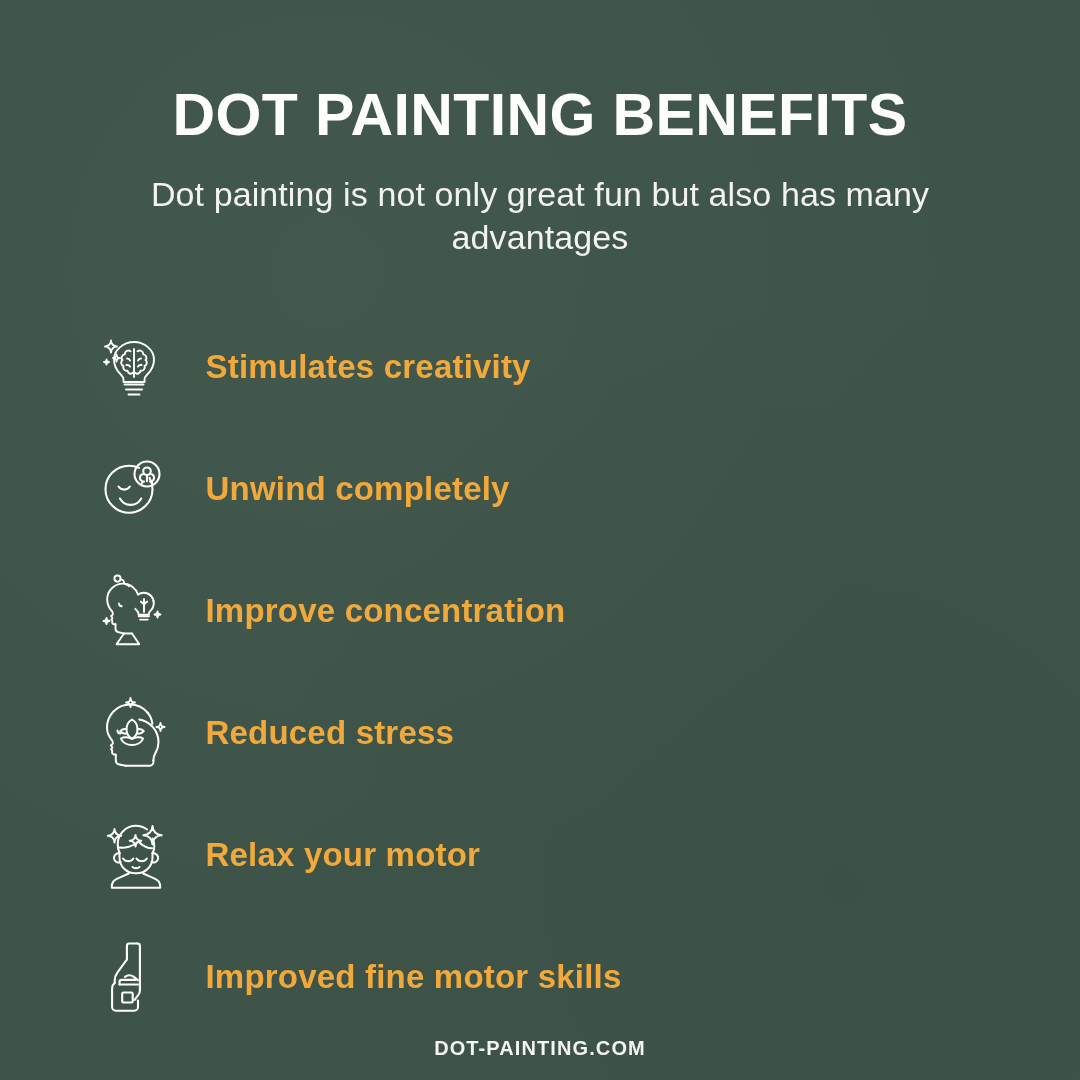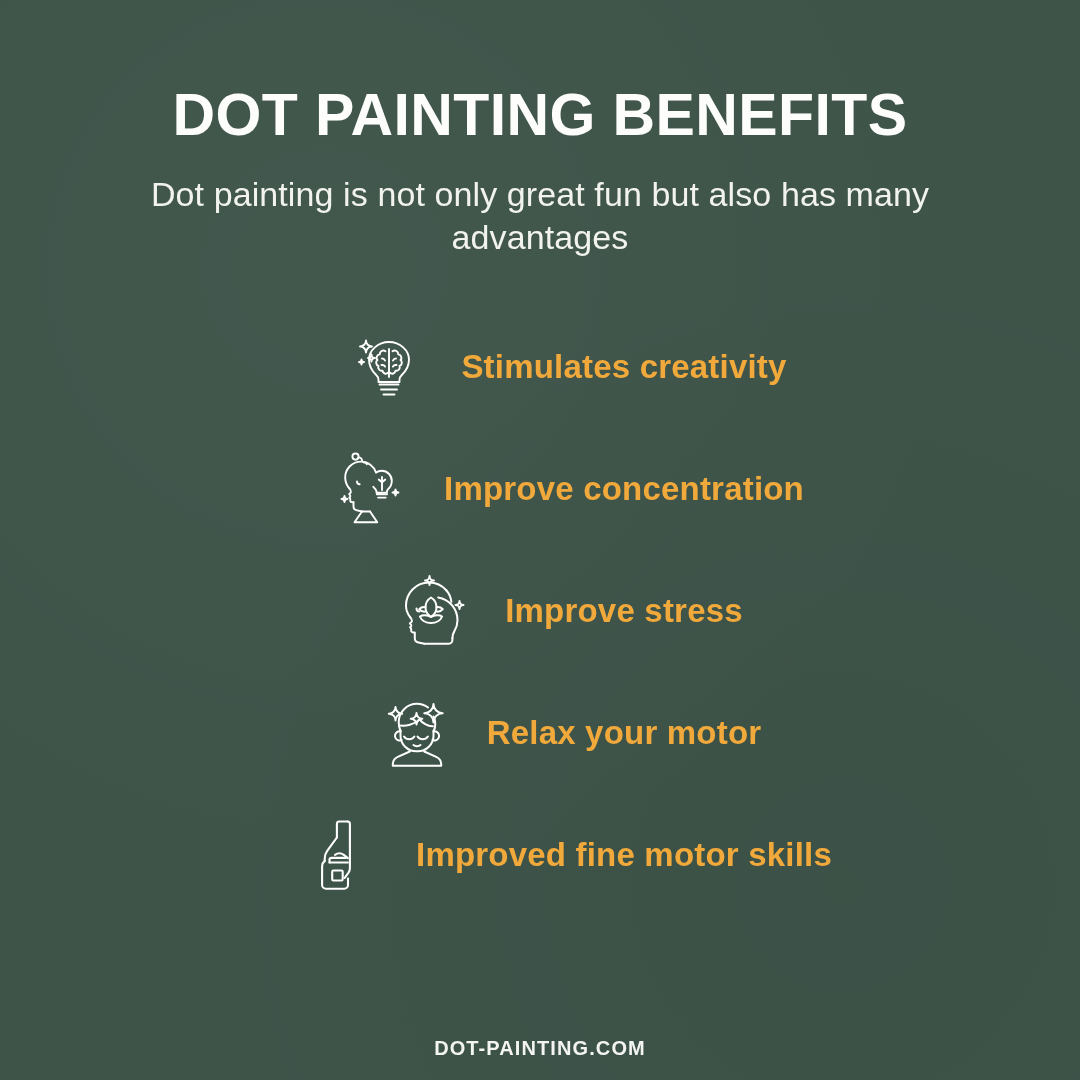--- a/index.html
+++ b/index.html
@@ -53,21 +53,20 @@
   }
 
   
   .benefits {
     margin-top: 46px;
     width: 1005px;
     padding-left: 64px;
     box-sizing: border-box;
     display: flex;
     flex-direction: column;
-    align-items: center;
   }
   .benefit-row {
     height: 122px;
     display: flex;
     align-items: center;
   }
   .benefit-icon {
     width: 76px;
     min-width: 76px;
     height: 84px;
@@ -124,20 +123,33 @@
           <path d="M35.5 19.2c2.6-1.8 6 .2 5.7 3.2 2.9.2 4.3 3.6 2.3 5.6 2.2 1.6 1.6 5.1-1 5.9 1.1 2.6-1.2 5.4-4 4.8-.3 2.8-3.7 4-5.6 1.9"></path>
           <path d="M25 26.5c1.6 0 2.6.9 3 2M39 26.5c-1.6 0-2.6.9-3 2M24.5 33c1.8-.3 3 .4 3.6 1.6M39.5 33c-1.8-.3-3 .4-3.6 1.6"></path>
           <path d="M9 8.5c0 3.3-2.7 6-6 6 3.3 0 6 2.7 6 6 0-3.3 2.7-6 6-6-3.3 0-6-2.7-6-6z"></path>
           <path d="M14.5 22.5c0 1.9-1.6 3.5-3.5 3.5 1.9 0 3.5 1.6 3.5 3.5 0-1.9 1.6-3.5 3.5-3.5-1.9 0-3.5-1.6-3.5-3.5z"></path>
           <path d="M4.5 27.5c0 1.4-1.1 2.5-2.5 2.5 1.4 0 2.5 1.1 2.5 2.5 0-1.4 1.1-2.5 2.5-2.5-1.4 0-2.5-1.1-2.5-2.5z"></path>
         </svg>
       </span>
       <span class="benefit-label">Stimulates creativity</span>
     </div>
 
+    <div class="benefit-row">
+      <span class="benefit-icon">
+        <svg width="64" height="66" viewBox="0 0 64 66" fill="none" stroke="#ffffff" stroke-width="2.1" stroke-linecap="round" stroke-linejoin="round">
+          <path d="M47.5 21.8c1.9 3.4 3 7.3 3 11.4 0 13-10.5 23.5-23.5 23.5S3.5 46.2 3.5 33.2 14 9.7 27 9.7c3.6 0 7 .8 10 2.2"></path>
+          <path d="M16.5 30.5c1.3 1.9 3.4 3.1 5.7 3.1s4.4-1.2 5.7-3.1"></path>
+          <path d="M18 42.5c2.1 3.9 6.1 6.4 10.6 6.4s8.5-2.5 10.6-6.4"></path>
+          <circle cx="45" cy="18" r="12.5"></circle>
+          <path d="M45 11.5c-2.1 0-3.8 1.7-3.8 3.8 0 1.4.8 2.7 2 3.3-1.1-.7-2.6-.7-3.7.1-1.7 1.2-2.1 3.6-.8 5.3.8 1.1 2.1 1.6 3.3 1.5-1.2.3-2.2 1.2-2.6 2.5M45 11.5c2.1 0 3.8 1.7 3.8 3.8 0 1.4-.8 2.7-2 3.3 1.1-.7 2.6-.7 3.7.1 1.7 1.2 2.1 3.6.8 5.3-.8 1.1-2.1 1.6-3.3 1.5 1.2.3 2.2 1.2 2.6 2.5"></path>
+          <path d="M45 18.8v6.4"></path>
+        </svg>
+      </span>
+      <span class="benefit-label">Unwind completely</span>
+    </div>
 
     <div class="benefit-row">
       <span class="benefit-icon">
         <svg width="64" height="74" viewBox="0 0 64 74" fill="none" stroke="#ffffff" stroke-width="1.9" stroke-linecap="round" stroke-linejoin="round">
           <path d="M36 20.5c-2-6.3-8-10.9-15-10.9-8.7 0-15.8 7.1-15.8 15.8 0 4.6 1.7 8.1 4.3 11.2"></path>
           <path d="M9.5 36.6c1.3 1.5 1.8 2.4 1.4 3.5-.4 1.1-1.8 2-1.8 2 1.1.9 1.5 1.4 1.2 2.3-.2.7-1 1.1-1 1.1.9.8 1.3 1.5 1 2.6-.3 1 .2 1.8 1.4 2 1 .2 1.8.1 1.8.1"></path>
           <path d="M13.5 50.2v4.6c0 1.6 1.1 2.9 2.7 3.3l5.8 1.4"></path>
           <path d="M22 59.5l-7.5 10.8h22.8L30 59.5"></path>
           <path d="M22 59.5h8"></path>
           <path d="M17 29.5c0 1.5 1.2 2.7 2.7 2.7"></path>
@@ -165,21 +177,21 @@
           <path d="M51.4 65.2c0-2.6.7-5 2-7.1 1.9-3.1 3.1-6.8 3.1-10.8 0-11.5-8.4-21.1-19.3-22.8"></path>
           <path d="M45.5 17.5c2.7 3.1 4.4 7 4.9 11.3"></path>
           <path d="M15.5 35.5c0 1.6 1.3 2.9 2.9 2.9"></path>
           <path d="M30 24.5c-3.3 2-5.5 5.6-5.5 9.7 0 4.1 2.2 7.7 5.5 9.7 3.3-2 5.5-5.6 5.5-9.7 0-4.1-2.2-7.7-5.5-9.7z"></path>
           <path d="M30 44c-3.3-2-8.3-2.4-11.1-.5 1.4 3.6 5.8 6.4 11.1 6.4s9.7-2.8 11.1-6.4c-2.8-1.9-7.8-1.5-11.1.5z"></path>
           <path d="M24.5 34.2c-2.3-.4-4.7.3-6.3 2 1.4 1.7 3.6 2.6 5.8 2.4M35.5 34.2c2.3-.4 4.7.3 6.3 2-1.4 1.7-3.6 2.6-5.8 2.4"></path>
           <path d="M28.5 3c0 2.5-2 4.5-4.5 4.5 2.5 0 4.5 2 4.5 4.5 0-2.5 2-4.5 4.5-4.5-2.5 0-4.5-2-4.5-4.5z"></path>
           <path d="M58.5 28c0 2.2-1.8 4-4 4 2.2 0 4 1.8 4 4 0-2.2 1.8-4 4-4-2.2 0-4-1.8-4-4z"></path>
         </svg>
       </span>
-      <span class="benefit-label">Improve stress</span>
+      <span class="benefit-label">Reduced stress</span>
     </div>
 
     <div class="benefit-row">
       <span class="benefit-icon">
         <svg width="68" height="76" viewBox="0 0 68 76" fill="none" stroke="#ffffff" stroke-width="2" stroke-linecap="round" stroke-linejoin="round">
           <path d="M17.5 36c-1.2-2.9-1.8-5.9-1.8-8.8C15.7 17 23.8 8.8 34 8.8c4.2 0 8 1.4 11.1 3.7"></path>
           <path d="M50.5 21.5c1.2 2.3 1.8 4.9 1.8 7.6 0 2.6-.6 5-1.6 7.3"></path>
           <path d="M17.8 30.6c4.5.6 13.4-.6 18.8-6.2 2.3 3.3 8.3 7.2 13.4 6.8"></path>
           <path d="M50.5 35.5v5.2c0 8.6-7.1 15.6-15.8 15.6h-1.4c-8.7 0-15.8-7-15.8-15.6v-5.2"></path>
           <path d="M26 42.5c1.2 1.7 3.1 2.8 5.2 2.8s4-1.1 5.2-2.8" transform="translate(-5 -1)"></path>

